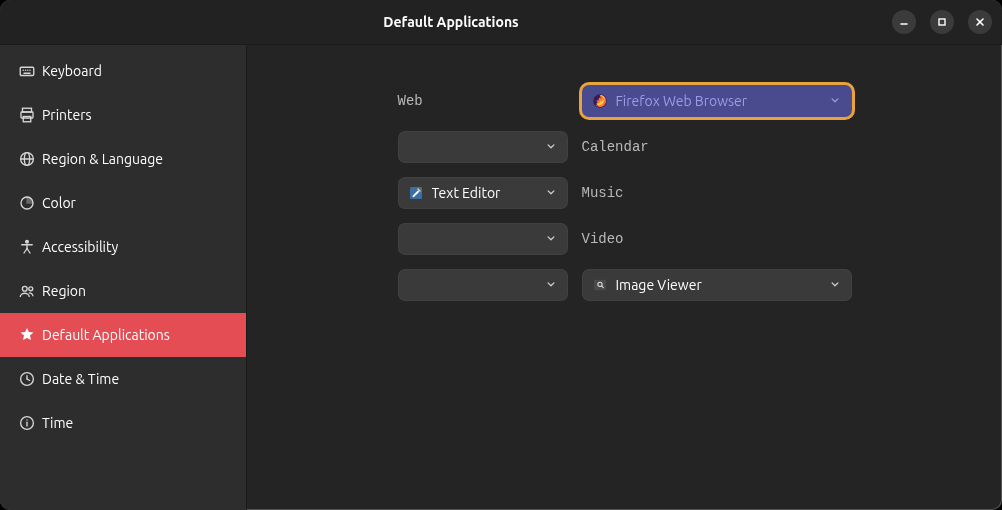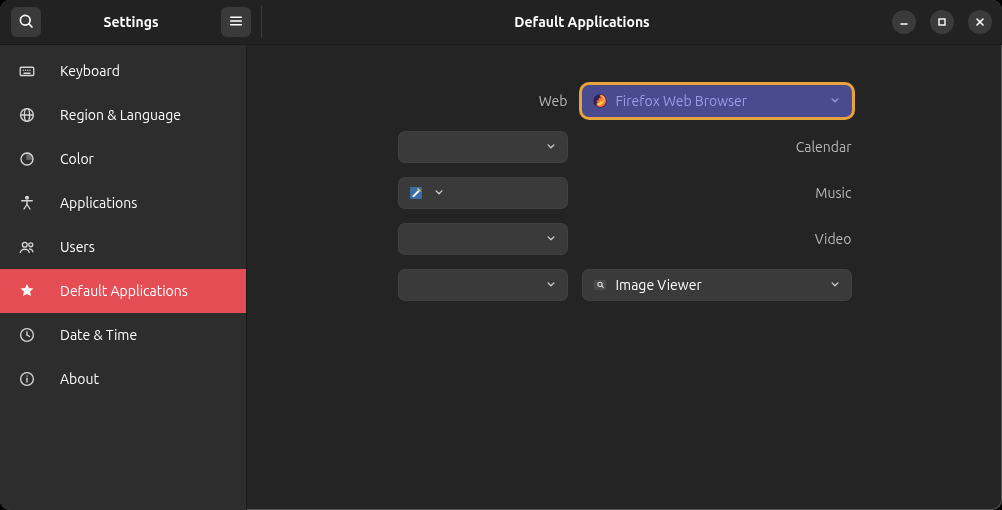--- a/index.html
+++ b/index.html
@@ -119,21 +119,21 @@
   .sidebar{
     width:246px;
     background:var(--bg-sidebar);
     border-right:1px solid var(--border);
     overflow-y:auto;
     padding:4px 0;
   }
   .sidebar-item{
     display:flex;
     align-items:center;
-    gap:24px;
+    gap:6px;
     padding:0 18px;
     height:44px;
     color:var(--text);
     cursor:pointer;
   }
   .sidebar-item .icon{
     width:18px;height:18px;
     display:flex;align-items:center;justify-content:center;
     color:#d6d6d6;
   }
@@ -149,23 +149,24 @@
   }
   .form-grid{
     display:grid;
     grid-template-columns:170px 270px;
     column-gap:14px;
     row-gap:14px;
     justify-content:center;
     align-items:center;
   }
   .form-label{
-    text-align:right;
+    text-align:left;
     color:var(--text-label);
     font-size:14px;
+    font-family:Liberation Mono, monospace;
   }
   .select{
     background:var(--bg-select);
     border-radius:7px;
     height:32px;
     display:flex;
     align-items:center;
     padding:0 10px;
     gap:8px;
     position:relative;
@@ -200,40 +201,20 @@
   .icon svg,.app-icon svg,.chev svg,.header-btn svg{width:100%;height:100%;}
   .icon svg{width:18px;height:18px;}
 </style>
 </head>
 <body>
 
 <div class="window">
   <div class="border-frame"></div>
 
   <div class="headerbar">
-    <div class="header-left">
-      <div class="header-btn">
-        <span class="icon">
-          <svg viewBox="0 0 24 24" fill="none" stroke="currentColor" stroke-width="2.2" stroke-linecap="round">
-              <circle cx="11" cy="11" r="6.5"></circle>
-              <line x1="20" y1="20" x2="16" y2="16"></line>
-            </svg>
-        </span>
-      </div>
-      <div class="header-title-left">Settings</div>
-      <div class="header-btn">
-        <span class="icon">
-          <svg viewBox="0 0 24 24" fill="none" stroke="currentColor" stroke-width="2.2" stroke-linecap="round">
-              <line x1="5" y1="7" x2="19" y2="7"></line>
-              <line x1="5" y1="12" x2="19" y2="12"></line>
-              <line x1="5" y1="17" x2="19" y2="17"></line>
-            </svg>
-        </span>
-      </div>
-    </div>
     <div class="header-right">
       <div class="header-title-right">Default Applications</div>
       <div class="win-controls">
         <div class="win-btn">
           <svg width="10" height="10" viewBox="0 0 10 10">
               <line x1="2" y1="7" x2="8" y2="7" stroke="#fff" stroke-width="1.6" stroke-linecap="round"></line>
             </svg>
         </div>
         <div class="win-btn">
           <svg width="10" height="10" viewBox="0 0 10 10">
@@ -261,20 +242,30 @@
               <line x1="13" y1="11" x2="13" y2="11" stroke-linecap="round" stroke-width="2"></line>
               <line x1="16" y1="11" x2="16" y2="11" stroke-linecap="round" stroke-width="2"></line>
               <line x1="8" y1="15" x2="16" y2="15" stroke-linecap="round" stroke-width="2"></line>
             </svg>
           </span>
           <span>Keyboard</span>
         </div>
         <div class="sidebar-item">
           <span class="icon">
             <svg viewBox="0 0 24 24" fill="none" stroke="currentColor" stroke-width="1.8">
+              <rect x="6" y="3" width="12" height="5"></rect>
+              <rect x="4" y="8" width="16" height="8" rx="1"></rect>
+              <rect x="7" y="14" width="10" height="7"></rect>
+            </svg>
+          </span>
+          <span>Printers</span>
+        </div>
+        <div class="sidebar-item">
+          <span class="icon">
+            <svg viewBox="0 0 24 24" fill="none" stroke="currentColor" stroke-width="1.8">
               <circle cx="12" cy="12" r="8.5"></circle>
               <ellipse cx="12" cy="12" rx="3.5" ry="8.5"></ellipse>
               <line x1="3.5" y1="12" x2="20.5" y2="12"></line>
             </svg>
           </span>
           <span>Region &amp; Language</span>
         </div>
         <div class="sidebar-item">
           <span class="icon">
             <svg viewBox="0 0 24 24" fill="none" stroke="currentColor" stroke-width="1.8">
@@ -287,32 +278,32 @@
         <div class="sidebar-item">
           <span class="icon">
             <svg viewBox="0 0 24 24" fill="none" stroke="currentColor" stroke-width="1.8" stroke-linecap="round">
               <circle cx="12" cy="5" r="1.8" fill="currentColor"></circle>
               <line x1="5" y1="9" x2="19" y2="9"></line>
               <line x1="12" y1="9" x2="12" y2="14"></line>
               <line x1="12" y1="14" x2="8" y2="20"></line>
               <line x1="12" y1="14" x2="16" y2="20"></line>
             </svg>
           </span>
-          <span>Applications</span>
+          <span>Accessibility</span>
         </div>
         <div class="sidebar-item">
           <span class="icon">
             <svg viewBox="0 0 24 24" fill="none" stroke="currentColor" stroke-width="1.8">
               <circle cx="9" cy="9" r="3.2"></circle>
               <path d="M3 20c0-3 3-5 6-5s6 2 6 5"></path>
               <circle cx="17" cy="9" r="2.6"></circle>
               <path d="M14.5 14.5c2 0 5 1.2 5.5 4.5"></path>
             </svg>
           </span>
-          <span>Users</span>
+          <span>Region</span>
         </div>
         <div class="sidebar-item active">
           <span class="icon">
             <svg viewBox="0 0 24 24" fill="currentColor">
               <path d="M12 2.5l2.47 5.64 6.15.56-4.65 4.07 1.38 6.03L12 15.9 6.65 18.8l1.38-6.03L3.38 8.7l6.15-.56L12 2.5z"></path>
             </svg>
           </span>
           <span>Default Applications</span>
         </div>
         <div class="sidebar-item">
@@ -326,21 +317,21 @@
           <span>Date &amp; Time</span>
         </div>
         <div class="sidebar-item">
           <span class="icon">
             <svg viewBox="0 0 24 24" fill="none" stroke="currentColor" stroke-width="1.8" stroke-linecap="round">
               <circle cx="12" cy="12" r="8.5"></circle>
               <line x1="12" y1="11" x2="12" y2="16"></line>
               <circle cx="12" cy="8" r="0.9" fill="currentColor" stroke="none"></circle>
             </svg>
           </span>
-          <span>About</span>
+          <span>Time</span>
         </div>
       </nav>
     <main class="content">
       <div class="form-grid" id="form-grid">
           <div class="form-label">Web</div>
           <div class="select highlight">
             <span class="app-icon">
               <svg viewBox="0 0 24 24">
                 <circle cx="12" cy="12" r="10" fill="#331e54"></circle>
                 <path d="M12 3c5 0 9 4 9 9 0 5-4 9-9 9-2.8 0-5.3-1.3-7-3.3 1.6 1 3.5 1.3 5.2.9-1.6-.6-2.8-2-3-3.8.6.3 1.3.5 2 .5-1.7-1.1-2.6-3.2-2-5.2.7.8 1.6 1.4 2.6 1.8-.6-1.9.1-4 1.8-5.1C11.8 7.3 12 8 12.7 8.4c.4-1.6-.1-3.3-1.2-4.5C11.8 3.3 12 3 12 3z" fill="#ff7139"></path>
@@ -360,20 +351,21 @@
           </div>
           <div class="form-label">Calendar</div>
           <div class="select">
             <span class="app-icon">
               <svg viewBox="0 0 24 24">
                 <rect x="3" y="3" width="18" height="18" rx="2" fill="#3a6ea5"></rect>
                 <path d="M7 16l8-8 2 2-8 8H7v-2z" fill="#fff"></path>
                 <path d="M15 6l3 3" stroke="#ffd257" stroke-width="2" stroke-linecap="round"></path>
               </svg>
             </span>
+            <span class="value">Text Editor</span>
             <span class="chev"><svg viewBox="0 0 24 24" width="14" height="14" fill="none" stroke="currentColor" stroke-width="2.2" stroke-linecap="round" stroke-linejoin="round">
                 <polyline points="7 10 12 15 17 10"></polyline>
               </svg></span>
           </div>
           <div class="form-label">Music</div>
           <div class="select">
             <span class="value"></span>
             <span class="chev"><svg viewBox="0 0 24 24" width="14" height="14" fill="none" stroke="currentColor" stroke-width="2.2" stroke-linecap="round" stroke-linejoin="round">
                 <polyline points="7 10 12 15 17 10"></polyline>
               </svg></span>

